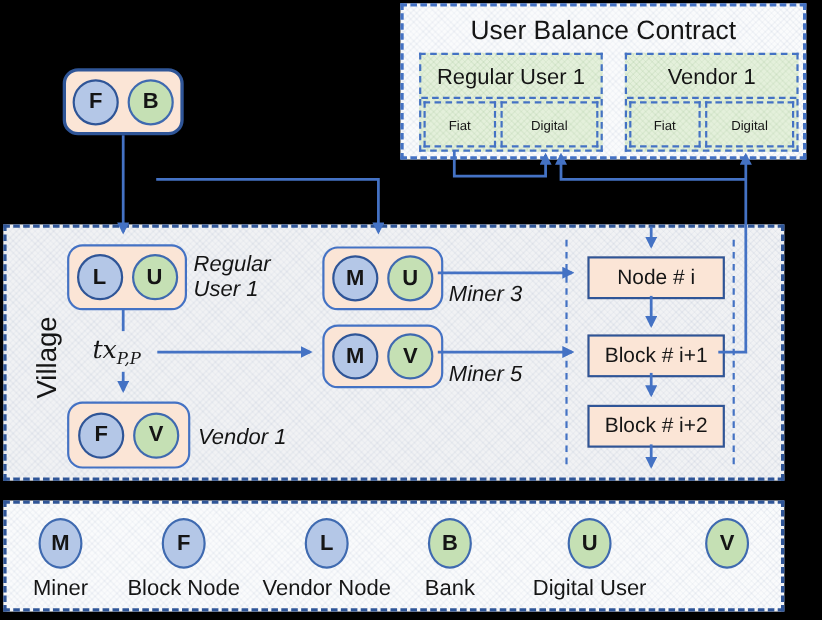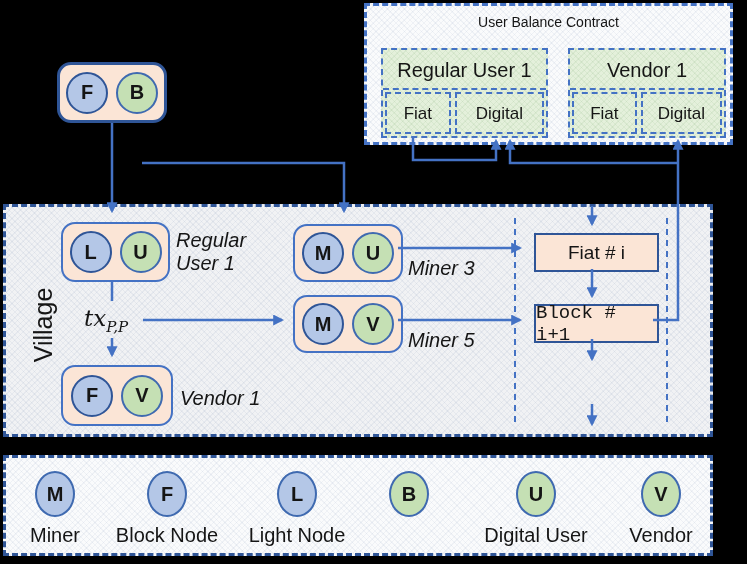--- a/index.html
+++ b/index.html
@@ -19,26 +19,26 @@
       repeating-linear-gradient(45deg, rgba(110,160,100,0.10) 0 1px, transparent 1px 4px),
       repeating-linear-gradient(135deg, rgba(110,160,100,0.10) 0 1px, transparent 1px 4px);}
 
   .abs{position:absolute;}
 
   
   .contract-box{left:364px;top:3px;width:369px;height:142px;border:3px dashed #4472c4;box-sizing:border-box;}
   .village-box{left:3px;top:204px;width:710px;height:233px;border:3px dashed #2f5597;box-sizing:border-box;}
   .legend-box{left:3px;top:455px;width:710px;height:101px;border:3px dashed #2f5597;box-sizing:border-box;}
 
-  .contract-title{left:0;top:8px;width:100%;text-align:center;font-size:14px;}
+  .contract-title{left:0;top:8px;width:100%;text-align:center;font-size:24px;}
 
   .account-box{top:42px;height:90px;border:2px dashed #4472c4;box-sizing:border-box;}
   .account-title{height:40px;line-height:40px;text-align:center;font-size:20px;border-bottom:2px dashed #4472c4;box-sizing:border-box;}
   .cells{display:flex;height:46px;}
-  .cell{border:2px dashed #4472c4;box-sizing:border-box;margin:2px;text-align:center;font-size:17px;line-height:40px;}
+  .cell{border:2px dashed #4472c4;box-sizing:border-box;margin:2px;text-align:center;font-size:12px;line-height:40px;}
 
   
   .pair-node{border:2px solid #4472c4;border-radius:14px;background:#fbe5d6;
              display:flex;align-items:center;justify-content:center;gap:8px;box-sizing:border-box;}
   .pair-node.thick{border:3px solid #2f5597;}
   .circ{width:42px;height:42px;border-radius:50%;display:flex;align-items:center;justify-content:center;
         font-weight:bold;font-size:20px;box-sizing:border-box;}
   .circ.blue{background:#b4c7e7;border:2px solid #2f5597;}
   .circ.green{background:#c5e0b4;border:2px solid #3f6ab0;}
 
@@ -118,50 +118,53 @@
       <span class="circ blue">F</span>
       <span class="circ green">V</span>
     </div>
     <div class="abs node-label" style="left:174px;top:180px;">Vendor 1</div>
 
     <div class="abs tx-label" style="left:78px;top:98px;">
       <span>tx</span><sub>P,P</sub>
     </div>
 
     <div class="abs block" style="top:26px;">
-        <span>Fiat # i</span>
-      </div>
-    <div class="abs block" style="top:97px;font-family:Liberation Mono, monospace;">
+        <span>Node # i</span>
+      </div>
+    <div class="abs block" style="top:97px;">
         <span>Block # i+1</span>
+      </div>
+    <div class="abs block" style="top:161px;">
+        <span>Block # i+2</span>
       </div>
   </div>
 
   <div class="abs legend-box hatch">
     <div class="abs legend-item" style="left:-21px;">
       <div class="legend-circ blue">M</div>
       <div class="legend-label">Miner</div>
     </div>
     <div class="abs legend-item" style="left:91px;">
       <div class="legend-circ blue">F</div>
       <div class="legend-label">Block Node</div>
     </div>
     <div class="abs legend-item" style="left:221px;">
       <div class="legend-circ blue">L</div>
-      <div class="legend-label">Light Node</div>
+      <div class="legend-label">Vendor Node</div>
     </div>
     <div class="abs legend-item" style="left:333px;">
       <div class="legend-circ green">B</div>
+      <div class="legend-label">Bank</div>
     </div>
     <div class="abs legend-item" style="left:460px;">
       <div class="legend-circ green">U</div>
       <div class="legend-label">Digital User</div>
     </div>
     <div class="abs legend-item" style="left:585px;">
       <div class="legend-circ green">V</div>
-      <div class="legend-label">Vendor</div>
     </div>
   </div>
 
   <svg class="wires" viewBox="0 0 747 564">
     <defs>
       <marker id="ah" viewBox="0 0 10 10" refX="8" refY="5" markerWidth="11" markerHeight="11" markerUnits="userSpaceOnUse" orient="auto-start-reverse">
         <path d="M0,0 L10,5 L0,10 z" fill="#4472c4"></path>
       </marker>
     </defs>
     <g stroke="#4472c4" stroke-width="2.5" fill="none">

